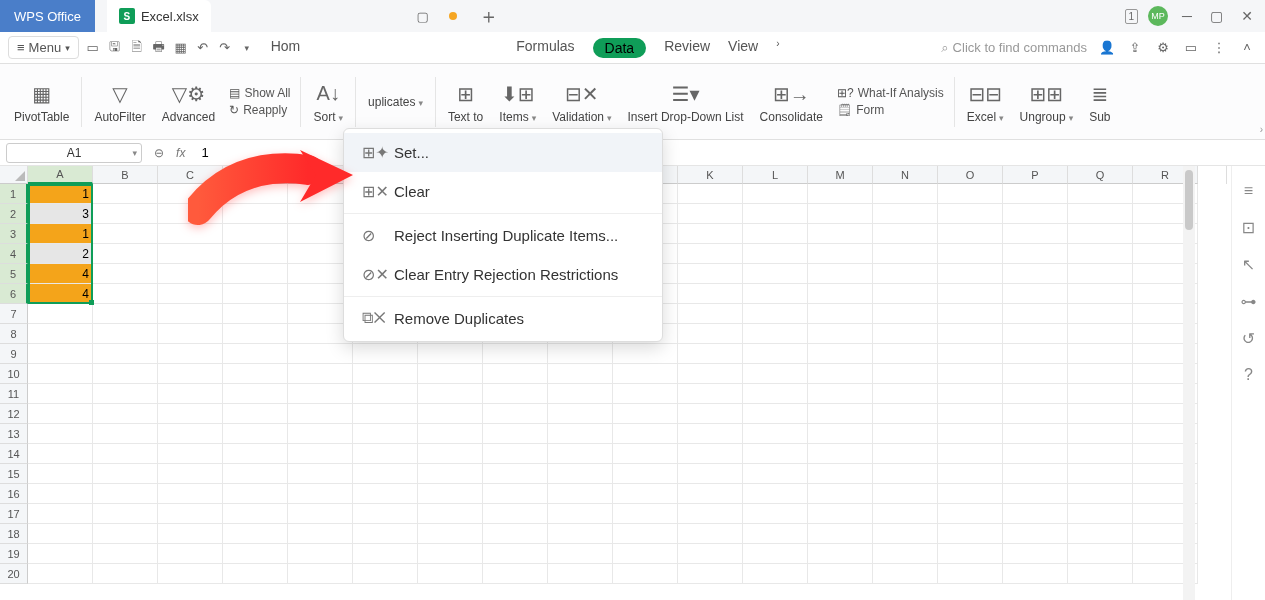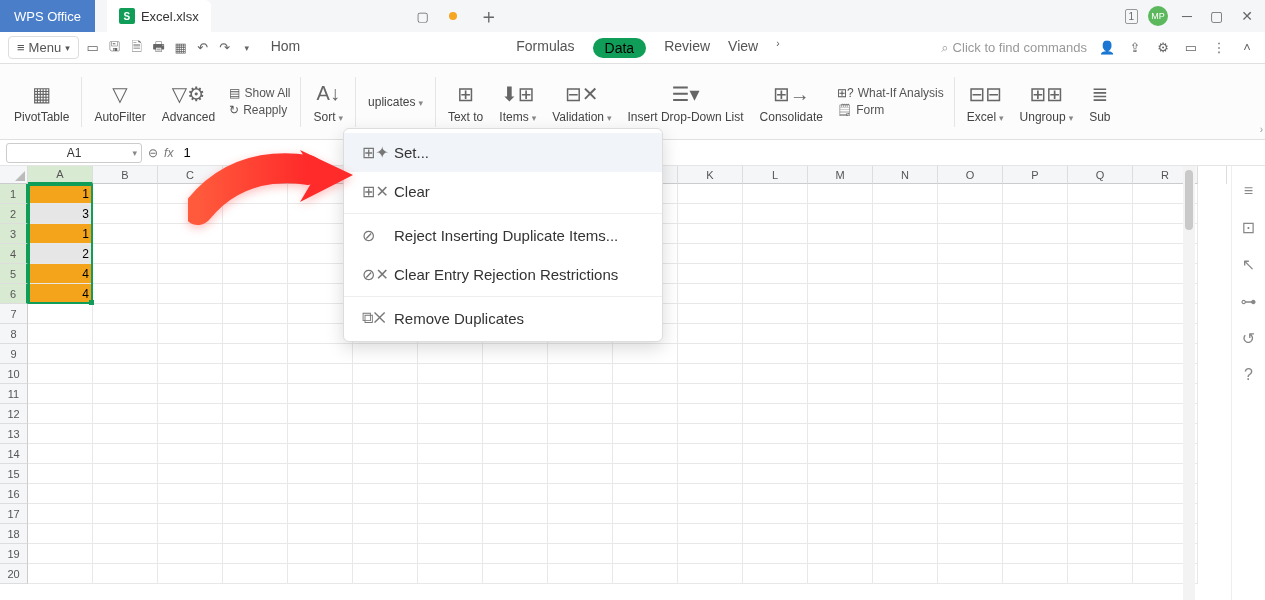--- a/index.html
+++ b/index.html
@@ -46,21 +46,21 @@
 .dd-item { display:flex; align-items:center; gap:14px; padding:10px 18px; font-size:15px; color:#333; cursor:pointer;}
 .dd-item.hover { background:#f1f4f8;}
 .dd-item .ic{ width:18px; color:#777; font-size:16px;}
 .dd-sep { height:1px; background:#eee; margin:2px 0;}
 
 
 .red-arrow { position:absolute; left:188px; top:150px; z-index:60;}
 .red-arrow svg{ filter: drop-shadow(0 3px 5px rgba(255,0,0,.25)); }
 
 
-.fxrow { height:26px; display:flex; align-items:center; border-bottom:1px solid #e5e5e5; padding:0 6px; gap:6px;}
+.fxrow { height:26px; display:flex; align-items:center; border-bottom:1px solid #e5e5e5; padding:0 6px; gap:12px;}
 .namebox { width:136px; height:20px; border:1px solid #ccc; border-radius:3px; font-size:12px; display:flex; align-items:center; justify-content:center; position:relative; background:#fff;}
 .namebox .dd{position:absolute; right:4px; color:#888; font-size:9px;}
 .fx-ic{color:#777; font-size:12px; cursor:pointer;}
 .fxinput { flex:1; height:20px; border:none; outline:none; font-size:13px; padding:0 4px;}
 
 
 .gridwrap { position:relative; display:flex; height:calc(600px - 32px - 32px - 76px - 26px); }
 .grid-main { position:relative; flex:1; overflow:hidden;}
 .col-hdr { position:absolute; top:0; left:28px; right:4px; height:18px; display:flex; border-right:1px solid #ddd;}
 .row-hdr { position:absolute; top:18px; left:0; width:28px; bottom:4px;}

